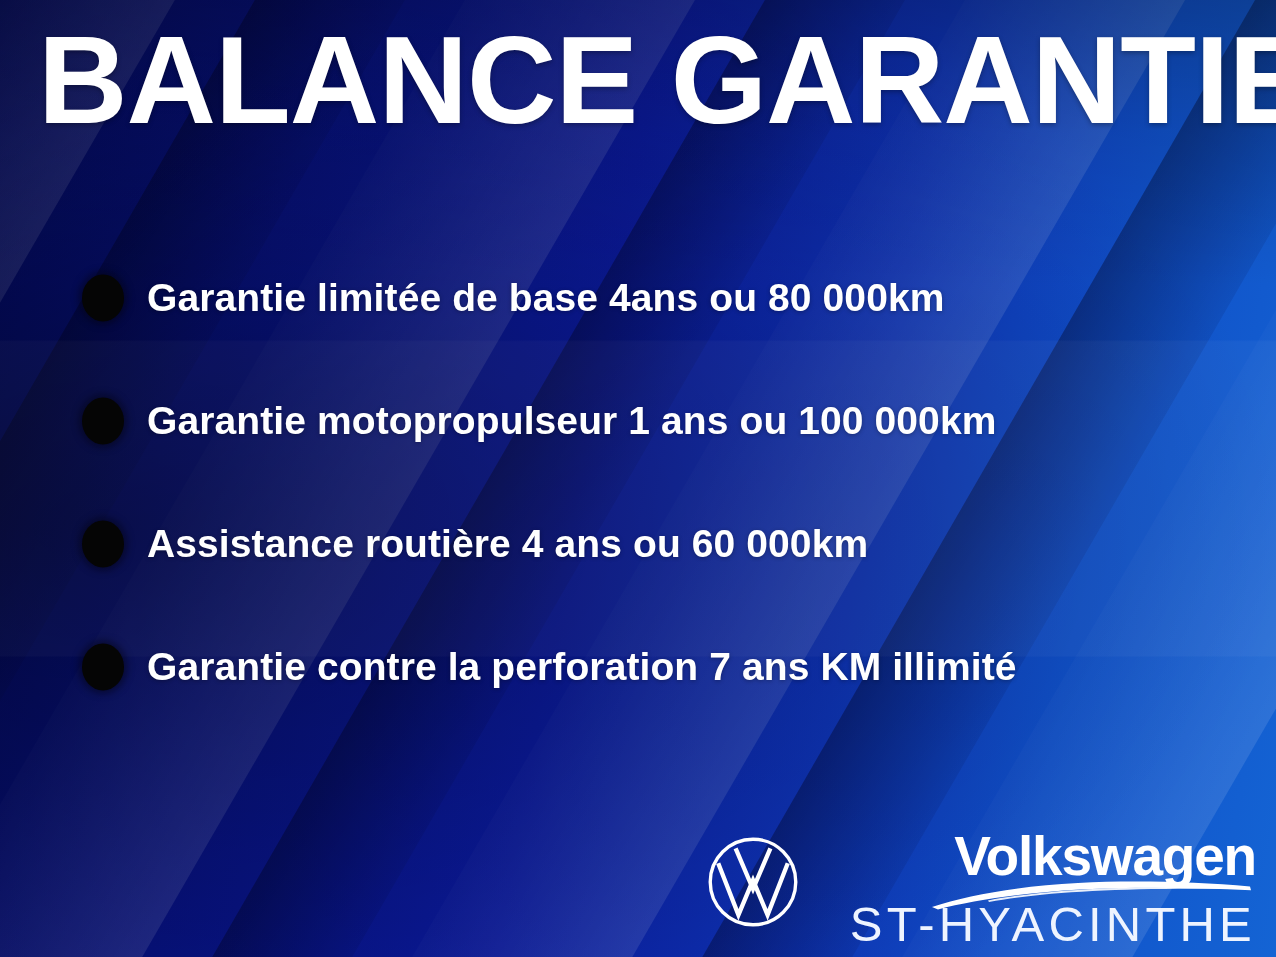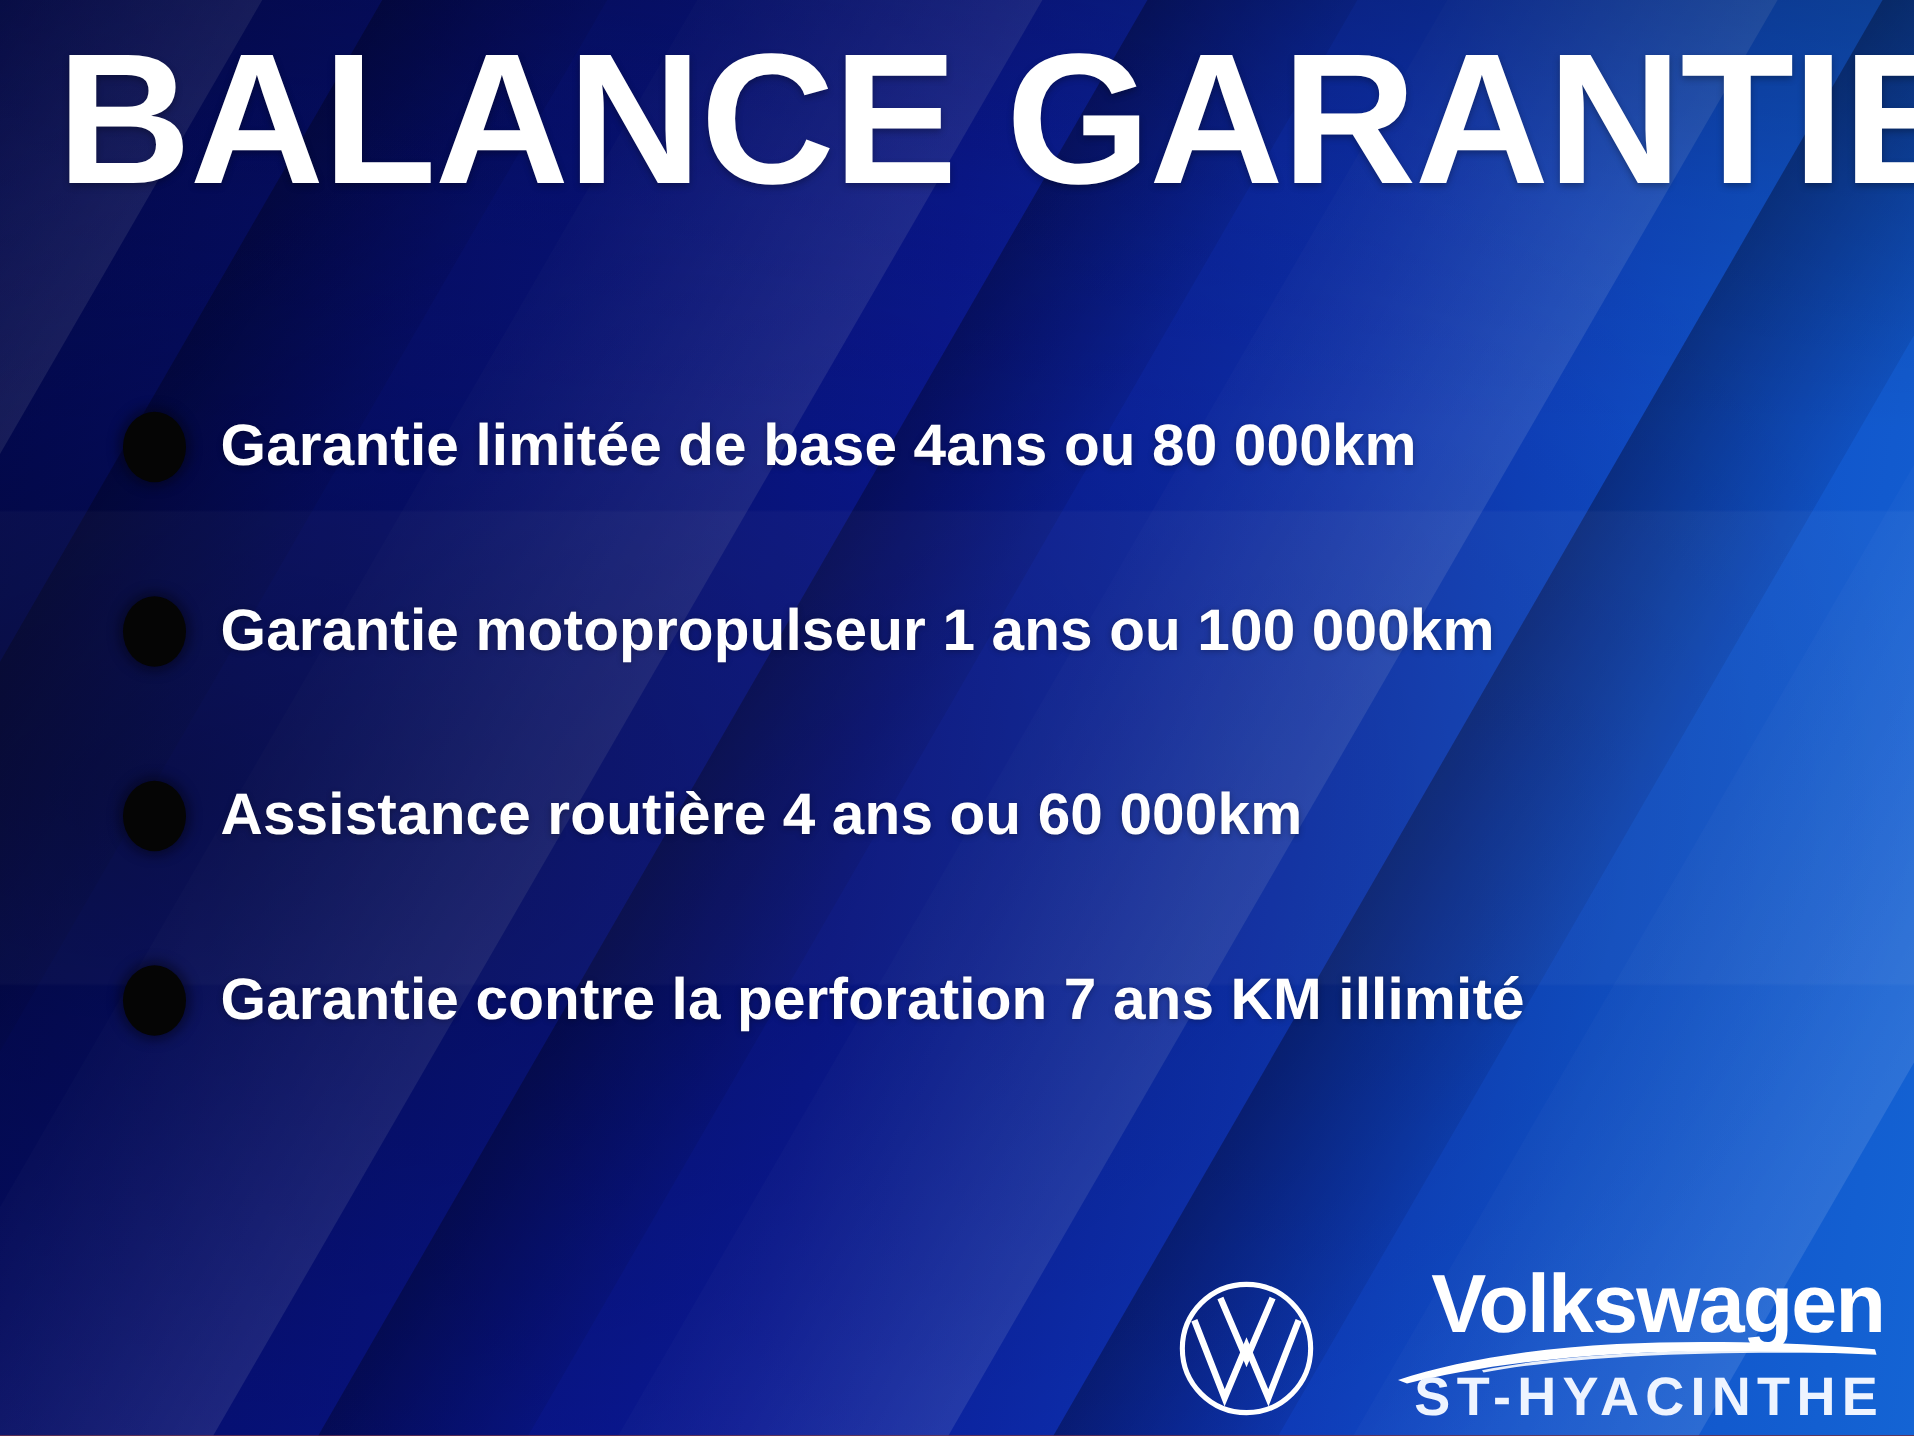--- a/index.html
+++ b/index.html
@@ -7,21 +7,21 @@
     margin: 0;
     padding: 0;
     background: #000;
   }
   #stage {
     position: relative;
     width: 1276px;
     height: 957px;
     overflow: hidden;
     font-family: "Liberation Sans", sans-serif;
-    background: #ec4899;
+    background: #8b5cf6;
   }
 
   
   .bg-base {
     position: absolute;
     inset: 0;
     background: linear-gradient(100deg,
         #030a5e 0%,
         #071284 22%,
         #0b1ba3 46%,
@@ -118,21 +118,21 @@
     white-space: nowrap;
     text-shadow: 0 1px 4px rgba(0,0,0,0.30);
   }
 
   
   .logo-lockup {
     position: absolute;
     right: 18px;
     bottom: 8px;
     display: flex;
-    align-items: center;
+    align-items: flex-start;
     gap: 36px;
   }
   .vw-roundel {
     width: 94px;
     height: 94px;
     margin-top: 6px;
     margin-right: 14px;
     flex: 0 0 auto;
   }
   .wordmark-block {
@@ -152,22 +152,22 @@
   }
   .brush {
     width: 330px;
     height: 34px;
     margin-top: -8px;
     margin-bottom: -10px;
     display: block;
   }
   .dealer-name {
     color: #eef4ff;
-    font-size: 36px;
-    font-weight: 700;
+    font-size: 49px;
+    font-weight: 400;
     letter-spacing: 4.2px;
     line-height: 1.0;
     padding-right: 2px;
     white-space: nowrap;
   }
 </style>
 </head>
 <body>
 
 <div id="stage">

